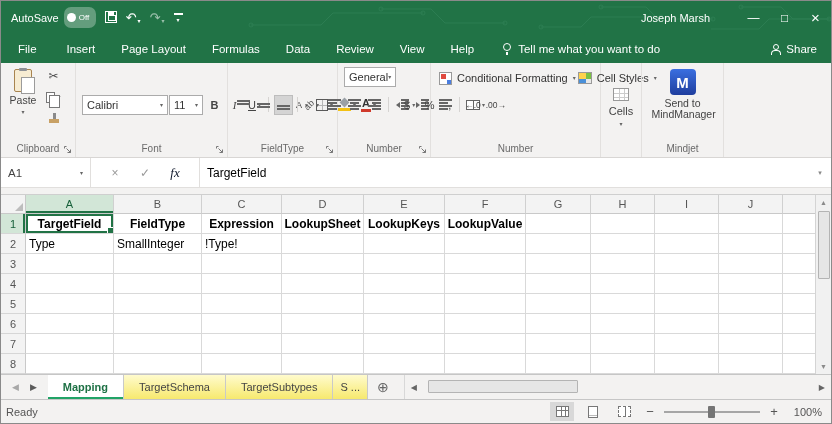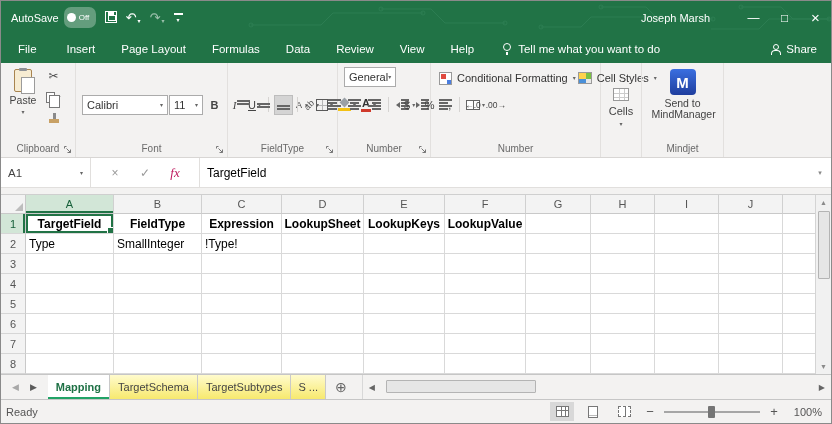--- a/index.html
+++ b/index.html
@@ -104,21 +104,21 @@
   .i-edit:before{content:"";position:absolute;left:1px;top:1px;width:8px;height:8px;border:2px solid #777;border-radius:50%}
   .i-edit:after{content:"";position:absolute;left:10px;top:10px;width:6px;height:2px;background:#777;transform:rotate(45deg);transform-origin:0 0}
   .i-mm{width:26px;height:26px;border-radius:4px;background:linear-gradient(#3a6fe0,#1f3e9e);color:#fff;font-weight:bold;font-size:15px;display:flex;align-items:center;justify-content:center}
   .mmlbl{width:62px;text-align:center;line-height:11px}
 
   
   .fbar{flex:0 0 30px;background:#fff;display:flex;align-items:stretch;border-bottom:1px solid #e1dfdd}
   .namebox{width:90px;display:flex;align-items:center;padding:0 7px;font-size:11.5px;color:#444;justify-content:space-between;border-right:1px solid #e1dfdd}
   .fbtns{display:flex;align-items:center;gap:10px;padding:0 14px;border-right:1px solid #e1dfdd}
   .fbtn{width:20px;text-align:center;font-size:12px;color:#9a9a9a}
-  .fx{font-style:italic;font-family:"Liberation Serif",serif;color:#be185d;font-size:13px}
+  .fx{font-style:italic;font-family:"Liberation Serif",serif;color:#0f172a;font-size:13px}
   .fvalue{flex:1;display:flex;align-items:center;padding:0 7px;font-size:12px;color:#000}
   .fexpand{width:22px;display:flex;align-items:center;justify-content:center;color:#888;font-size:7px}
   .fspacer{flex:0 0 7px;background:#f3f2f1;border-bottom:1px solid #cfcfcf}
 
   
   .grid{flex:1;position:relative;background:#fff;overflow:hidden}
   .colrow{display:flex;height:19px;background:#f3f3f3}
   .corner{width:25px;flex:0 0 25px;border-right:1px solid #c9c9c9;border-bottom:1px solid #c9c9c9;background:#f3f3f3;position:relative}
   .corner:after{content:"";position:absolute;right:2px;bottom:2px;border-left:8px solid transparent;border-bottom:8px solid #bdbdbd}
   .colheads{display:flex}
@@ -137,21 +137,21 @@
   .varrow{height:15px;display:flex;align-items:center;justify-content:center;font-size:7px;color:#8a8a8a;width:100%}
   .vthumb{width:12px;height:68px;background:#e6e6e6;border:1px solid #b4b4b4;border-radius:1px;margin-top:1px}
   .vspace{flex:1}
 
   
   .sheetbar{flex:0 0 25px;background:#f3f2f1;display:flex;align-items:stretch;border-top:1px solid #c6c6c6}
   .snav{display:flex;align-items:center;gap:11px;padding:0 11px}
   .snav span{font-size:9px;color:#5a5a5a}
   .snav .dis{color:#a8a8a8}
   .stabs{display:flex;align-items:stretch}
-  .stab{display:flex;align-items:center;padding:0 8px;font-size:11px;color:#444;border-right:1px solid #c9c9c9;white-space:nowrap}
+  .stab{display:flex;align-items:center;padding:0 15px;font-size:11px;color:#444;border-right:1px solid #c9c9c9;white-space:nowrap}
   .stab.active{background:#fff;color:#1e7145;font-weight:bold;box-shadow:inset 0 -2px 0 #21a366}
   .stab.yellow{background:linear-gradient(#fffbcd,#f7e96e)}
   .stab.trunc{max-width:42px;overflow:hidden;padding:0 7px}
   .addsheet{display:flex;align-items:center;padding:0 9px;color:#666;font-size:14px}
   .hscroll{flex:1;display:flex;align-items:center;border-left:1px solid #d8d8d8;margin-left:6px}
   .harrow{font-size:8px;color:#666;padding:0 6px}
   .htrack{flex:1;height:100%;position:relative}
   .hthumb{position:absolute;left:5px;top:5px;height:13px;width:150px;background:#e6e6e6;border:1px solid #b4b4b4;border-radius:1px}
 
   

